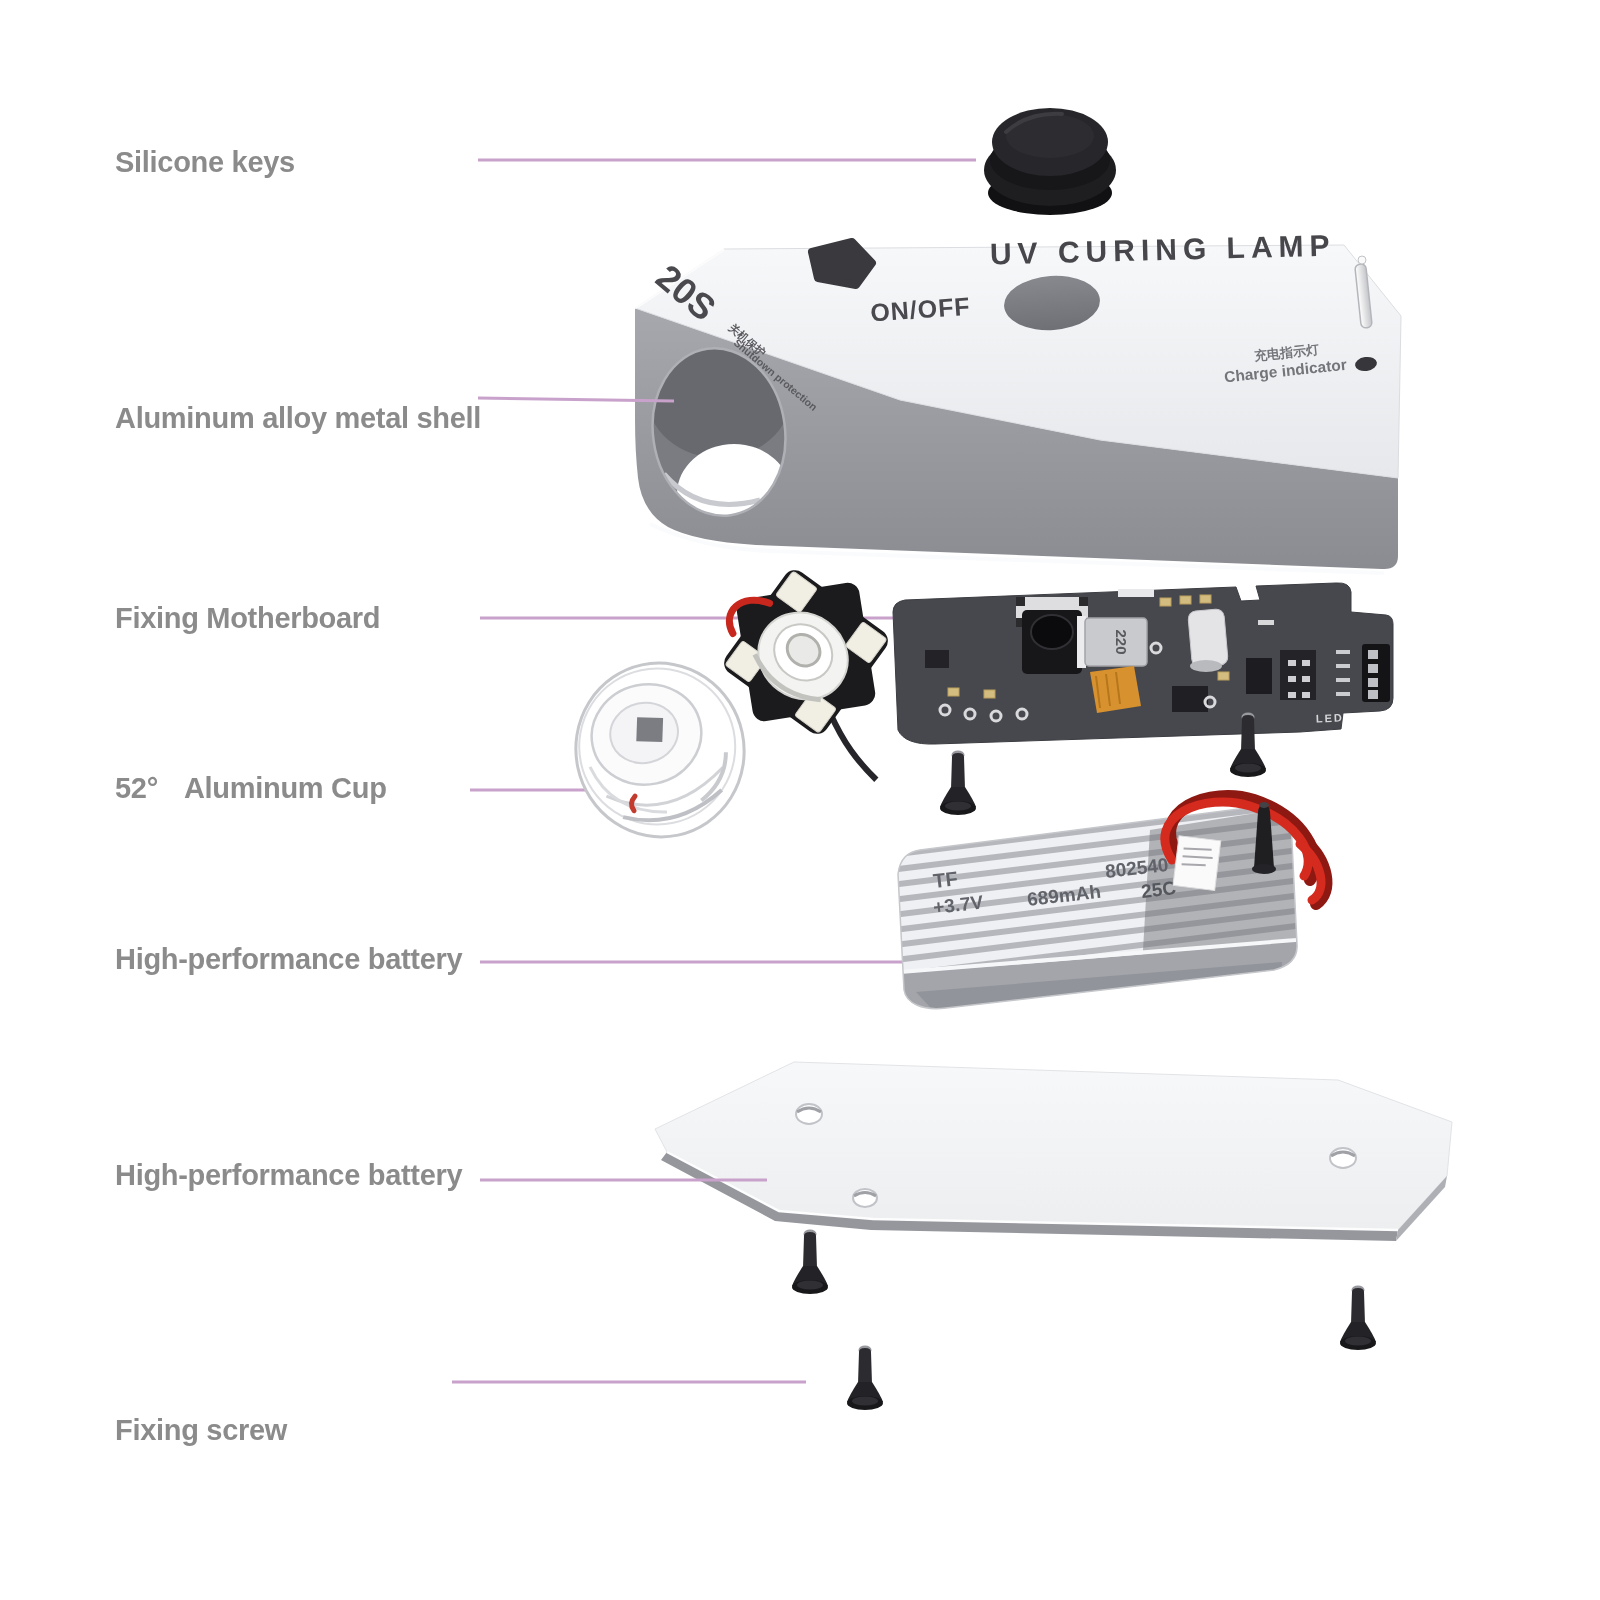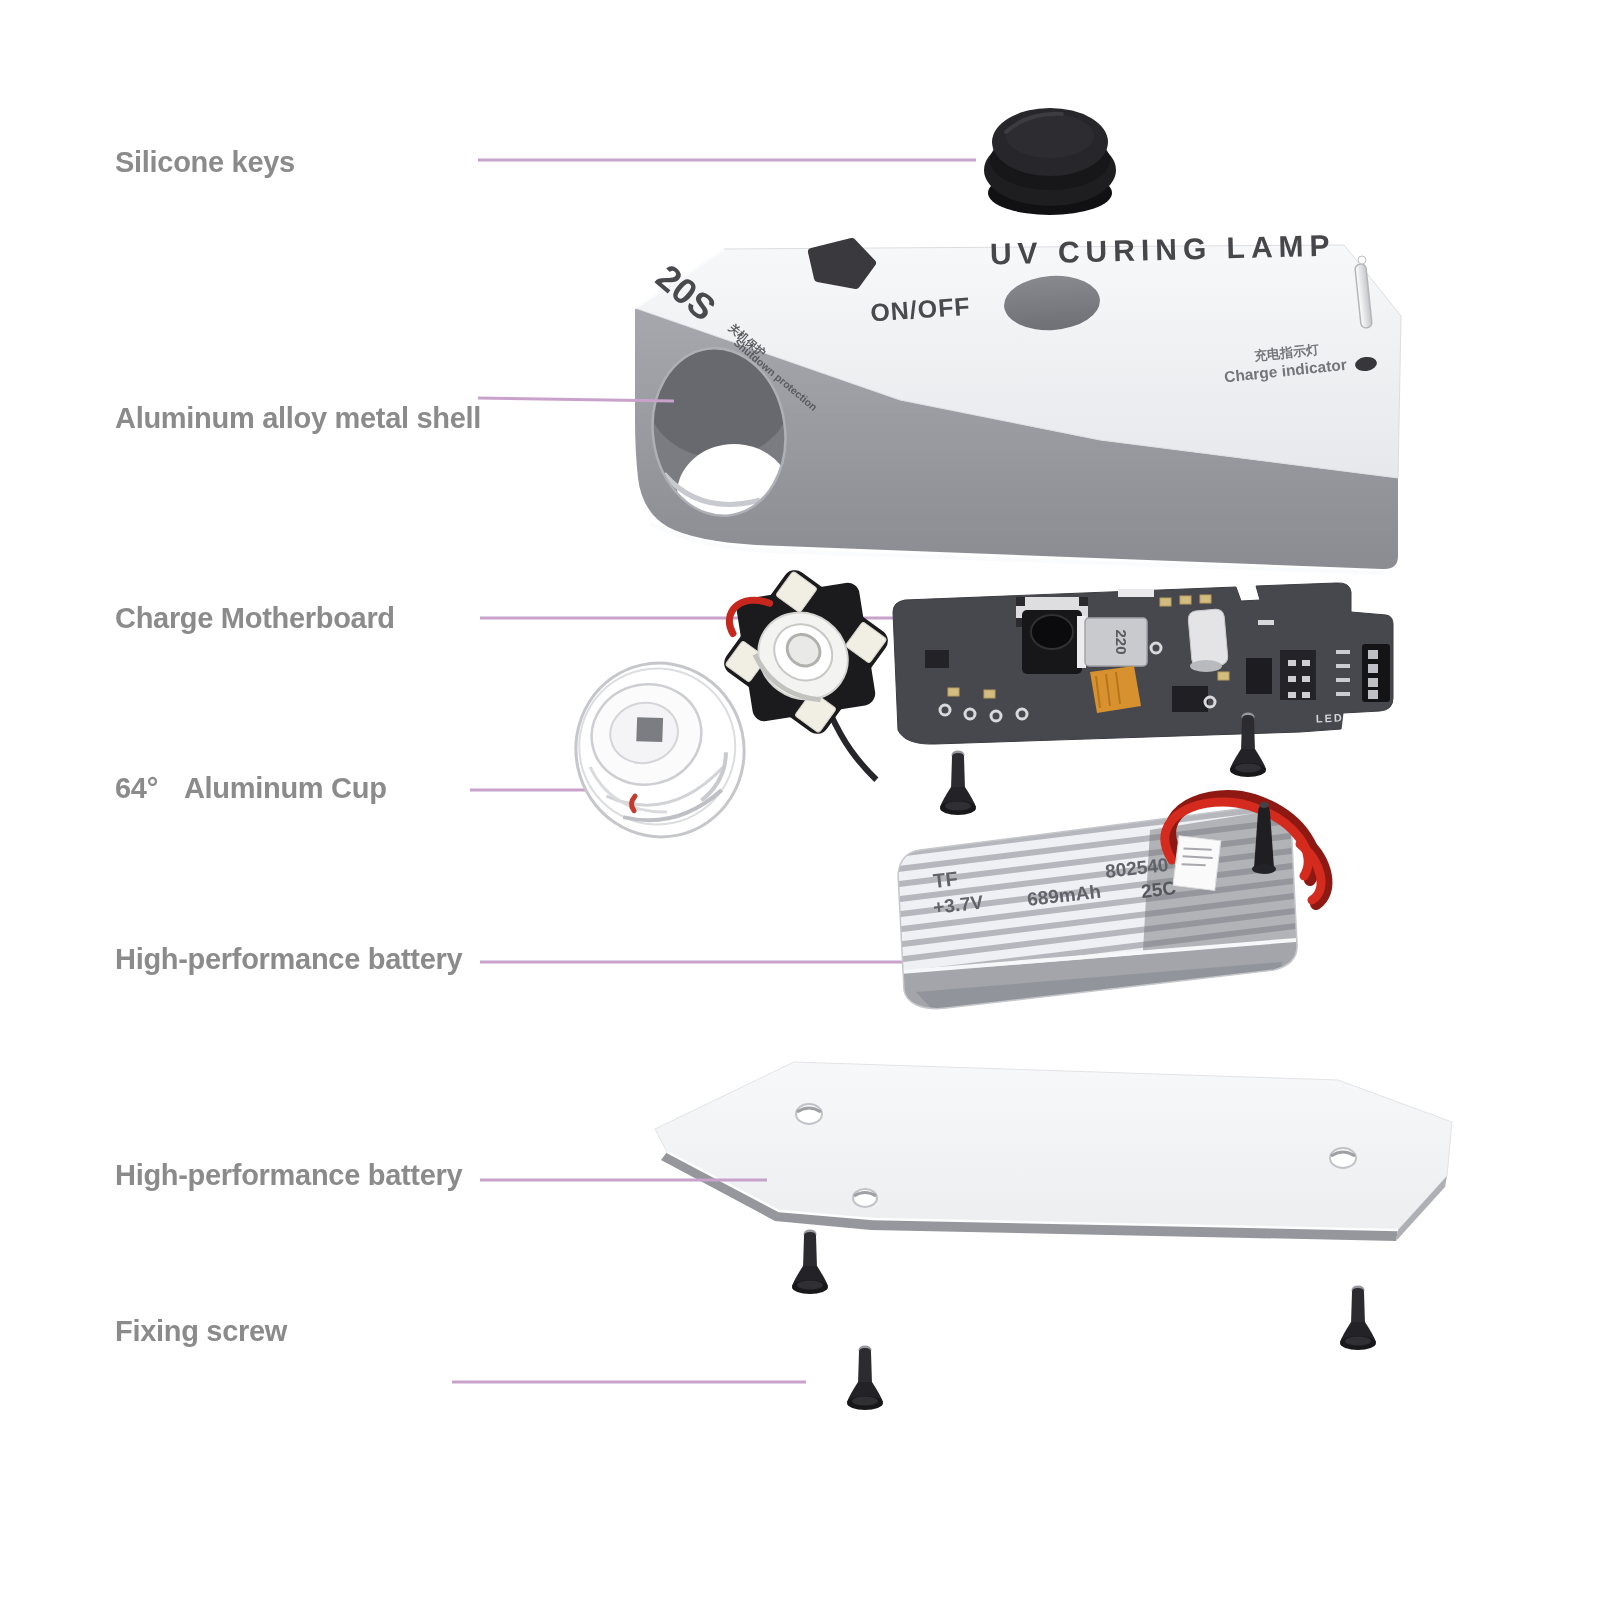--- a/index.html
+++ b/index.html
@@ -16,32 +16,32 @@
 
 <div id="stage">
 
   <div class="callout" style="left:115px;top:146px;">
     <span>Silicone keys</span>
   </div>
   <div class="callout" style="left:115px;top:382px;margin-top:20px;">
     <span>Aluminum alloy metal shell</span>
   </div>
   <div class="callout" style="left:115px;top:602px;">
-    <span>Charge Motherboard</span>
+    <span>Fixing Motherboard</span>
   </div>
   <div class="callout" style="left:115px;top:772px;">
-    <span>64°</span><span class="deg-gap"></span><span>Aluminum Cup</span>
+    <span>52°</span><span class="deg-gap"></span><span>Aluminum Cup</span>
   </div>
   <div class="callout" style="left:115px;top:943px;">
     <span>High-performance battery</span>
   </div>
   <div class="callout" style="left:115px;top:1159px;">
     <span>High-performance battery</span>
   </div>
-  <div class="callout" style="left:115px;top:1315px;">
+  <div class="callout" style="left:115px;top:1414px;">
     <span>Fixing screw</span>
   </div>
 
   <svg id="diagram-svg" width="1600" height="1600" viewBox="0 0 1600 1600">
     <defs>
       <linearGradient id="gTop" x1="0" y1="0" x2="0" y2="1">
         <stop offset="0" stop-color="#f7f8fa"></stop>
           <stop offset="1" stop-color="#e7e8eb"></stop>
       </linearGradient>
       <linearGradient id="gFront" x1="0" y1="0" x2="0" y2="1">

